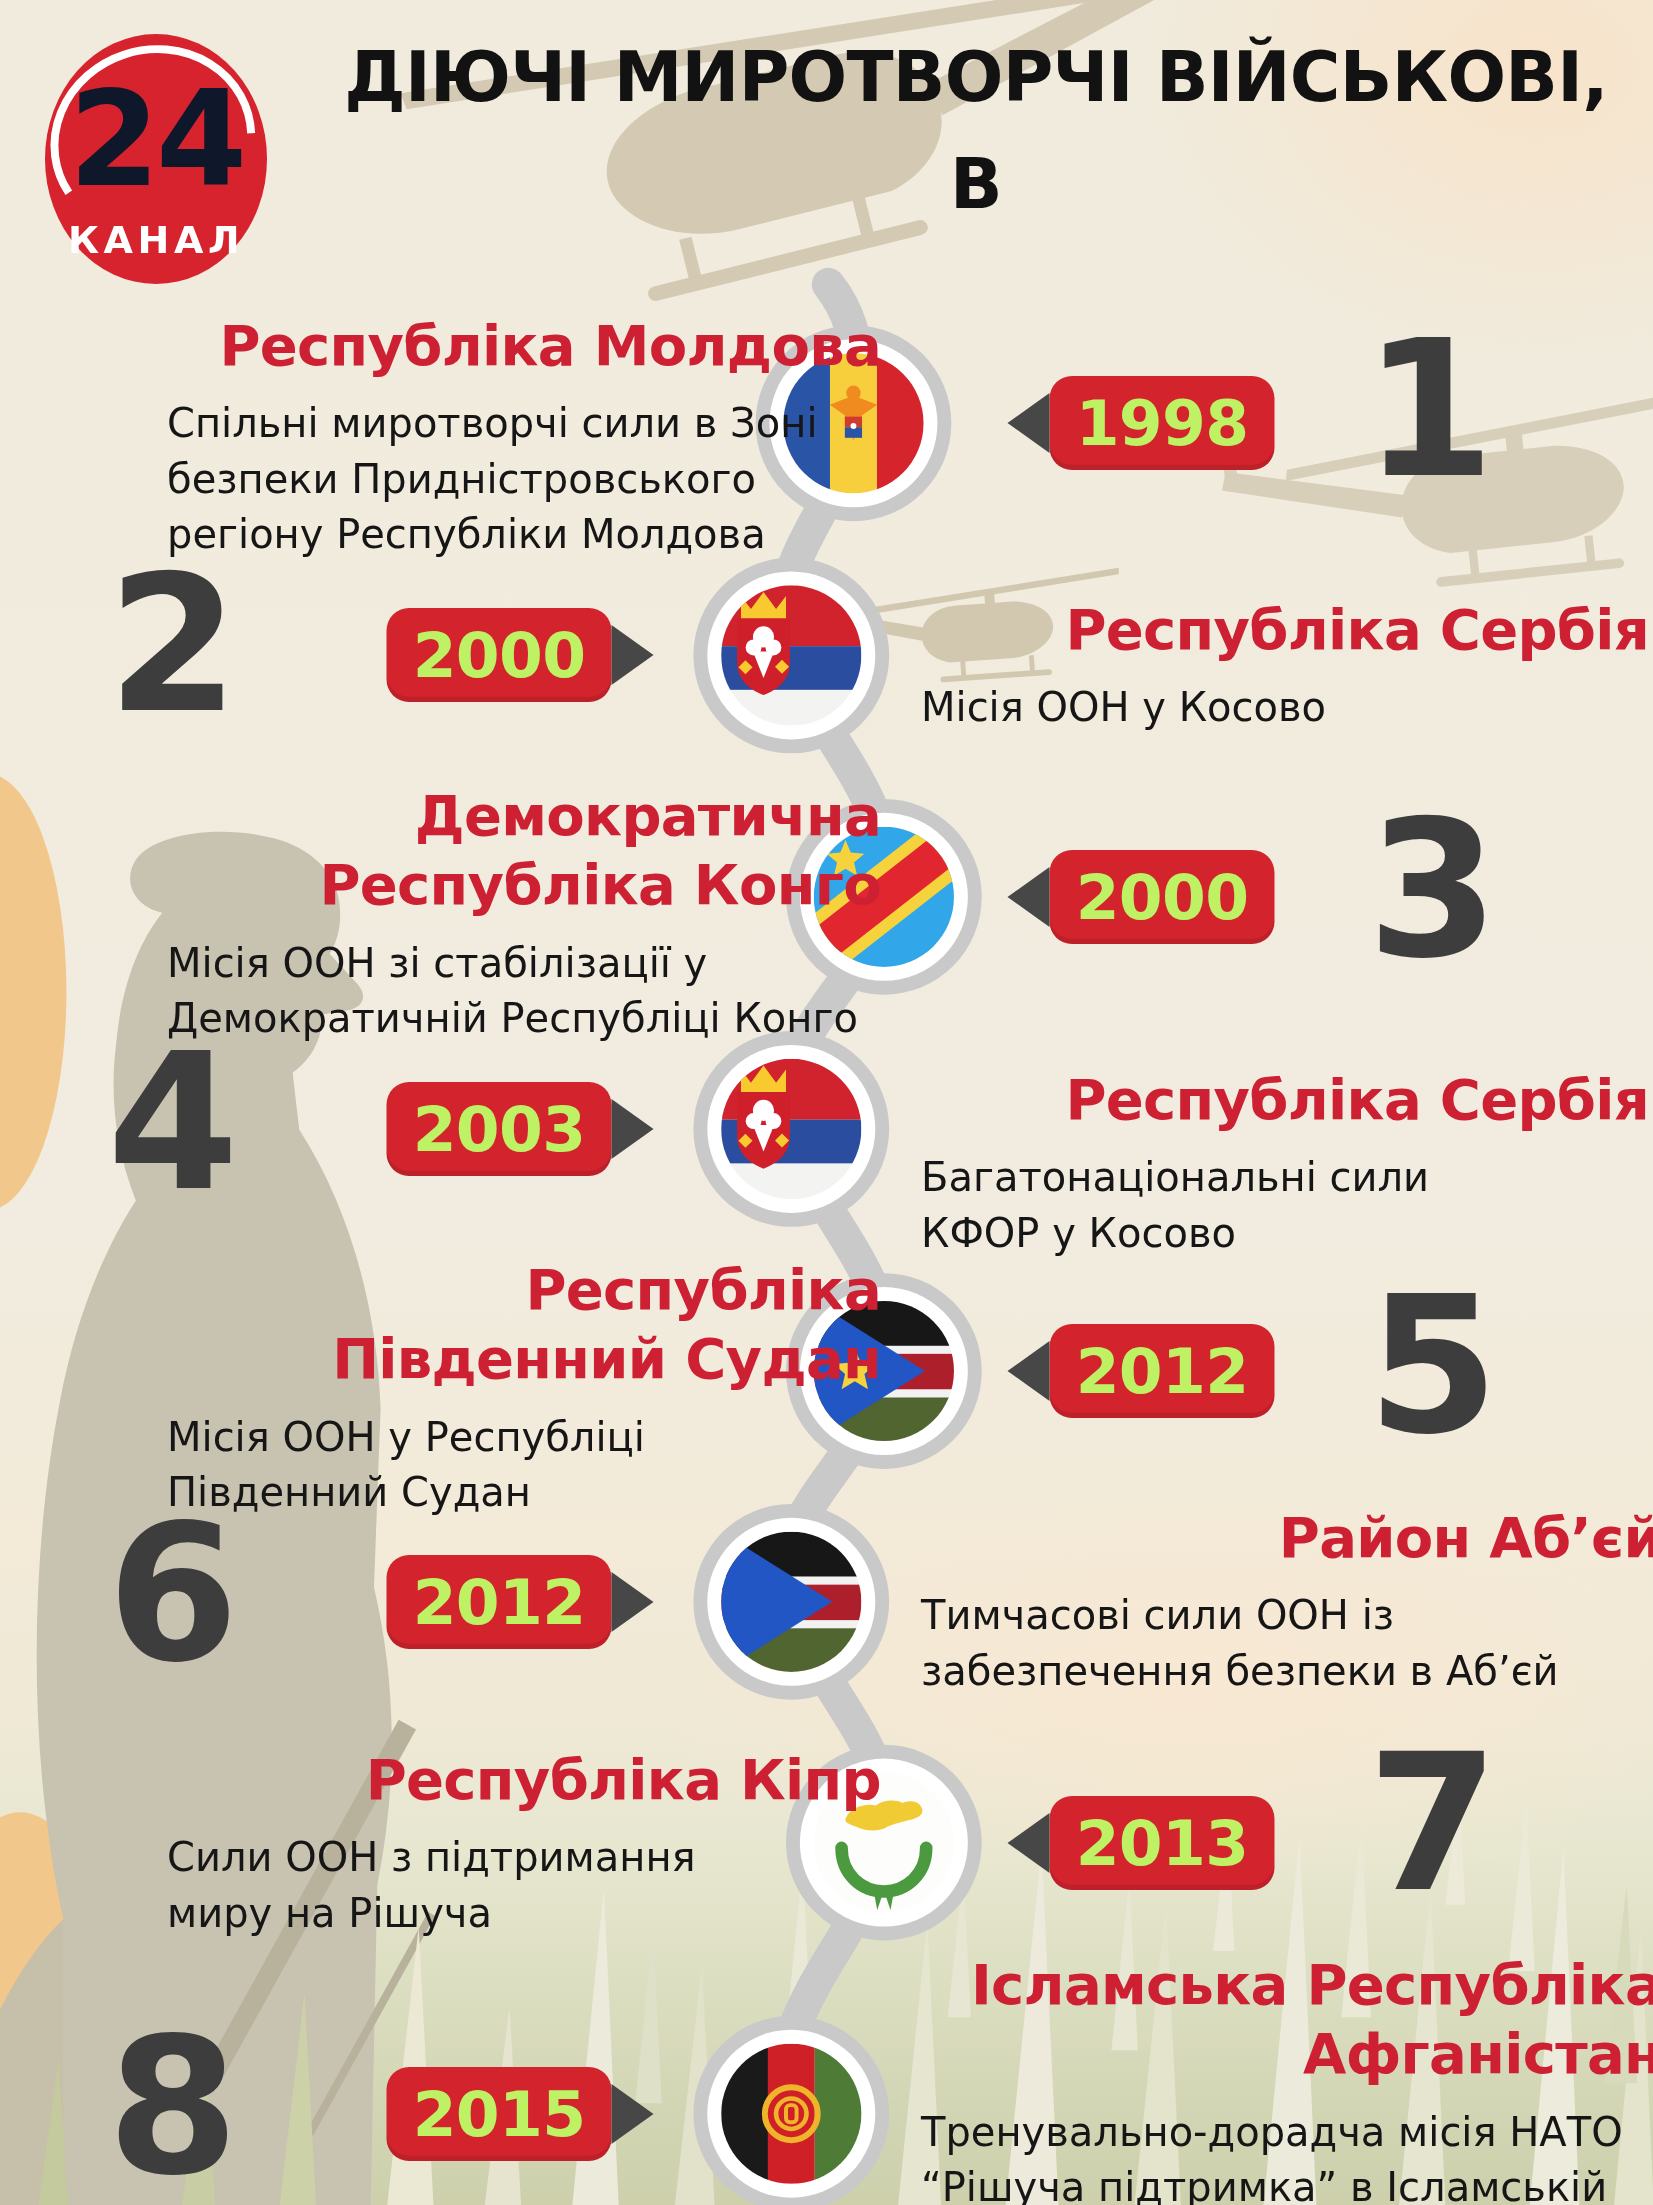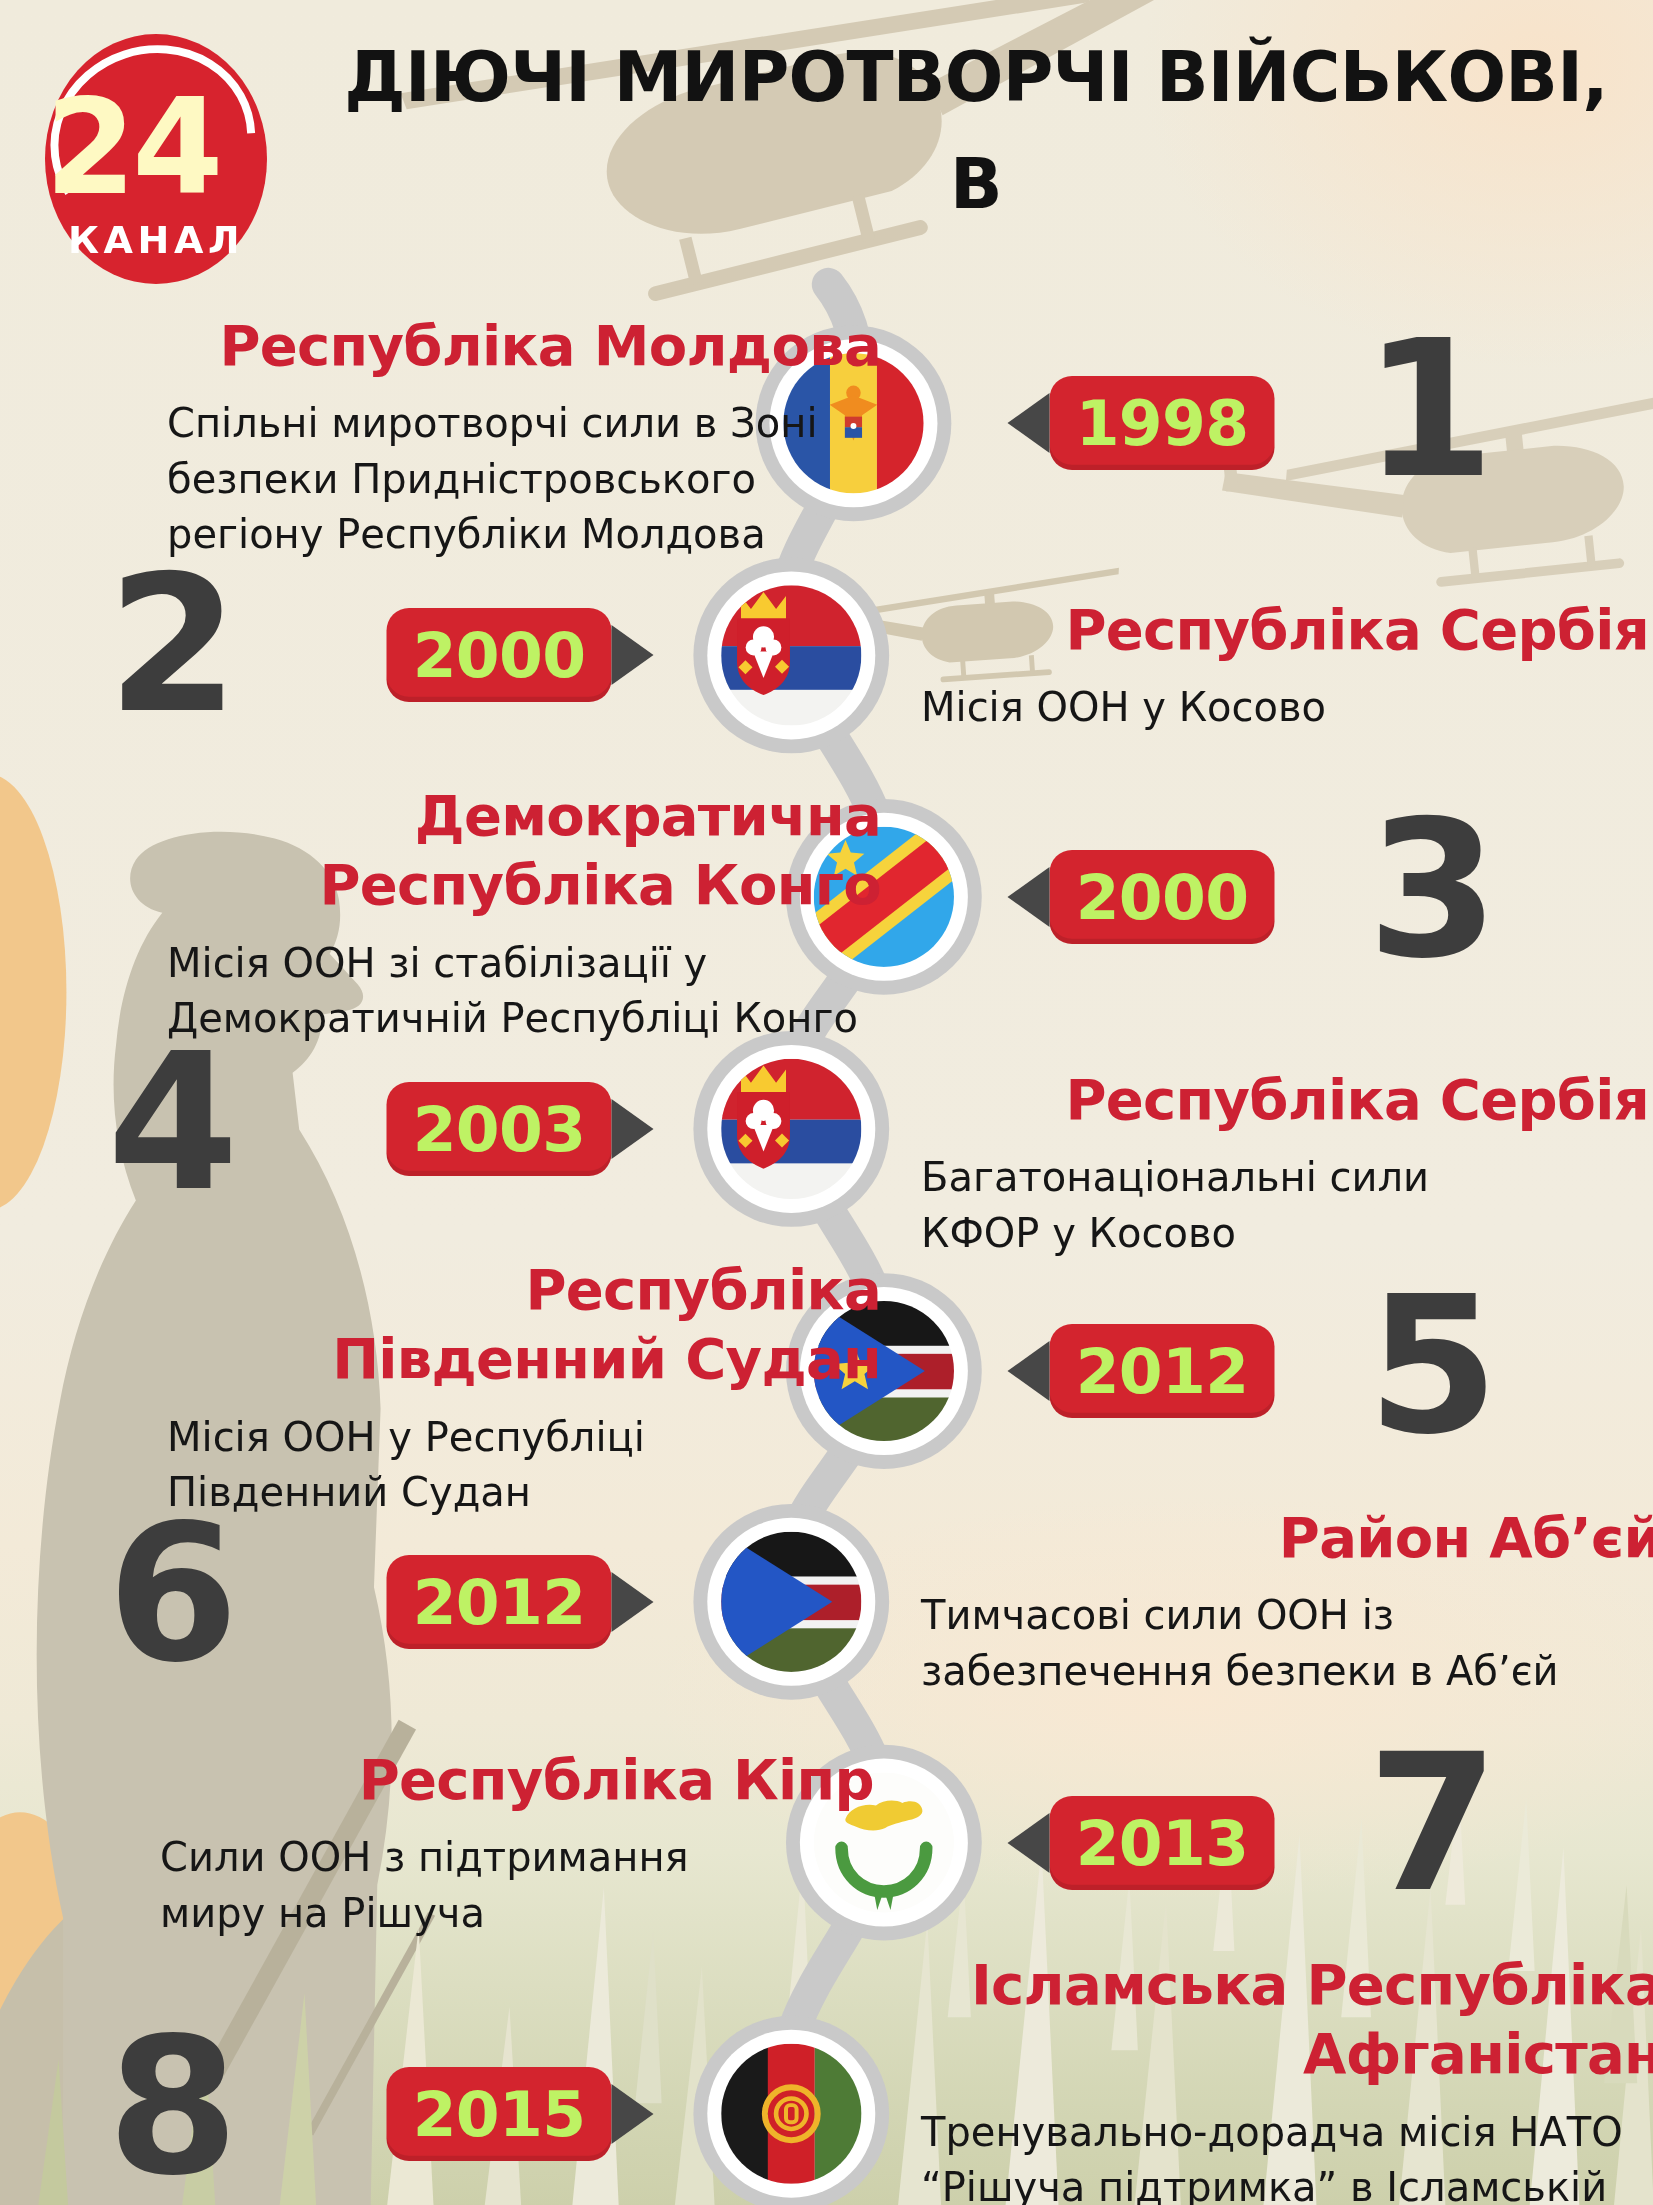--- a/index.html
+++ b/index.html
@@ -7,21 +7,21 @@
     position:relative;width:1654px;height:2205px;overflow:hidden;
     font-family:"DejaVu Sans","Liberation Sans",sans-serif;
     background:
       radial-gradient(661px 503px at 93% 3%, #f8e3ca 0%, rgba(248,227,202,0) 60%),
       radial-gradient(992px 370px at 72% 77%, rgba(250,232,210,.85) 0%, rgba(250,232,210,0) 55%),
       linear-gradient(180deg,#f0ebdc 0%,#f1ecdf 56%,#f3ead8 70%,#efe9d6 78%,#e7e7d0 84%,#dcdec1 90%,#d2d5b3 96%,#cdd0ab 100%);
   }
   #art{position:absolute;left:0;top:0;width:1654px;height:2205px;}
   
   .logo{position:absolute;left:45px;top:34px;width:222px;height:250px;background:#d7232e;border-radius:50%;}
-  .logo-num{position:absolute;left:0;top:48px;width:100%;color:#fef9c3;
+  .logo-num{position:absolute;left:0;top:40px;width:100%;text-align:center;color:#0f172a;
     font-size:131px;font-weight:800;line-height:1;letter-spacing:-4px;}
   .logo-kanal{position:absolute;left:0;bottom:22.5px;width:100%;text-align:center;color:#fff;
     font-size:38px;font-weight:700;letter-spacing:4.6px;}
   .logo-swoosh{position:absolute;left:0;top:0;width:100%;height:100%;}
   
   .title{position:absolute;left:331px;top:24px;width:1290px;text-align:center;
     color:#121212;font-weight:800;font-size:69px;line-height:1.55;letter-spacing:-0.7px;}
   .title-line{display:block;}
   
   .entry-text{position:absolute;}
@@ -318,21 +318,21 @@
       <div class="entry-text" style="left: 921px; top: 1503px; width: 741px;">
         <div class="entry-country">Район Аб’єй</div>
         <div class="entry-desc">Тимчасові сили ООН із
 забезпечення безпеки в Аб’єй</div>
       </div>
       <div class="big-num" style="left: 173px; top: 1594px;">6</div>
       <div class="year-badge" style="left: 499px; top: 1602px;">
         <span class="tri tri-right"></span>
         <span class="year-label">2012</span>
       </div>
-      <div class="entry-text" style="left: 160px; top: 1745px; width: 714px;">
+      <div class="entry-text" style="left: 167px; top: 1745px; width: 714px;">
         <div class="entry-country">Республіка Кіпр</div>
         <div class="entry-desc">Сили ООН з підтримання
 миру на Рішуча</div>
       </div>
       <div class="big-num" style="left: 1433px; top: 1824px;">7</div>
       <div class="year-badge" style="left: 1162px; top: 1843px;">
         <span class="tri tri-left"></span>
         <span class="year-label">2013</span>
       </div>
       <div class="entry-text" style="left: 921px; top: 1950px; width: 741px;">

